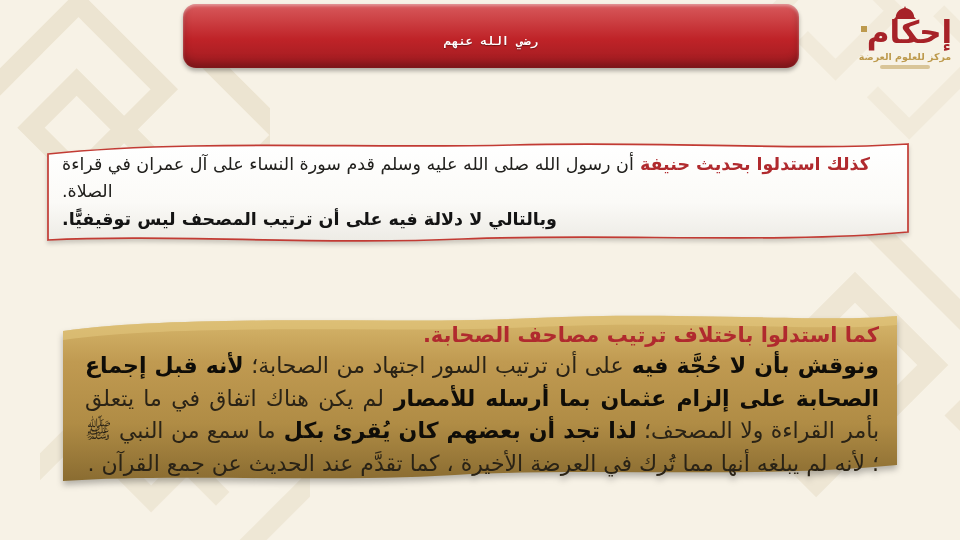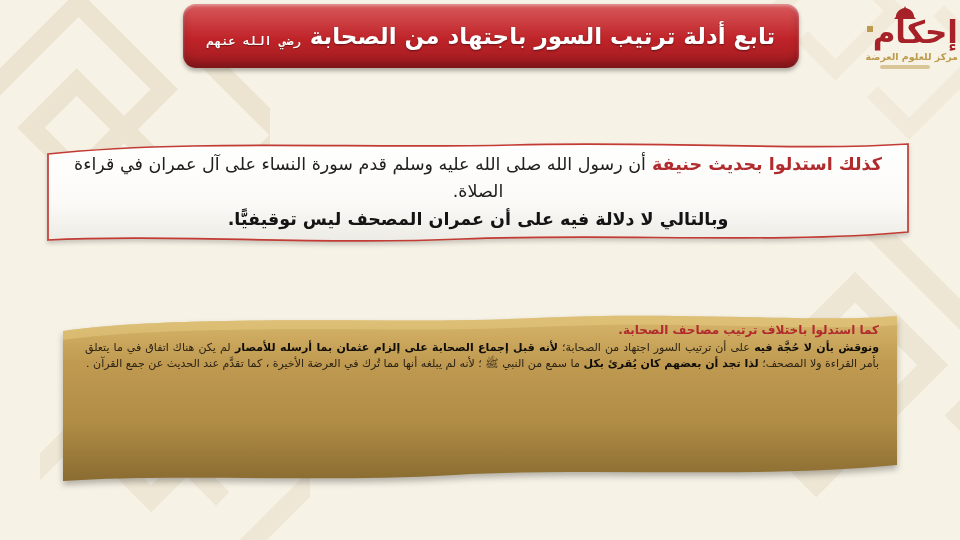--- a/index.html
+++ b/index.html
@@ -26,45 +26,45 @@
   .banner-title{
     color:#fff;font-size:23px;font-weight:bold;
     text-shadow:0 1px 2px rgba(0,0,0,.45);
   }
   .banner-honorific{
     color:#fff;font-size:12px;font-weight:bold;margin-top:10px;
     text-shadow:0 1px 1px rgba(0,0,0,.4);
     font-family:Liberation Mono, monospace;
   }
   
-  .logo{position:absolute;right:2px;top:6px;width:106px;text-align:right;}
+  .logo{position:absolute;right:2px;top:6px;width:106px;text-align:center;}
   .logo-dome{display:block;margin:0 auto -3px auto;width:22px;height:13px;color:var(--logo-red,#a72228);}
   .logo-word{
     font-size:31px;font-weight:bold;color:var(--logo-red,#a72228);
     line-height:1.05;letter-spacing:1px;
   }
   .logo-accent{display:inline-block;width:6px;height:6px;background:var(--logo-gold,#bd9a4d);margin-left:3px;vertical-align:super;}
   .logo-tag{font-size:9.5px;font-weight:bold;color:var(--logo-gold,#bd9a4d);margin-top:2px;}
   .logo-small{width:50px;height:4px;margin:3px auto 0 auto;background:var(--logo-gold,#bd9a4d);opacity:.5;border-radius:2px;filter:blur(.5px);}
   
   .card{position:absolute;}
   .card-shape{position:absolute;inset:0;width:100%;height:100%;}
   .card-content{position:relative;}
   .seg-normal{font-weight:normal;}
   .seg-bold{font-weight:bold;color:var(--text-dark,#141414);}
   .seg-redbold{font-weight:bold;color:var(--red,#b02a2e);}
   
   .card1{left:42px;top:134px;width:872px;height:118px;filter:drop-shadow(0 3px 2px rgba(0,0,0,.18));}
   .card1 .card-content{padding:17px 20px 0 20px;font-size:17.5px;line-height:1.56;color:#21201d;}
-  .c1-line{margin:0;text-align:center;}
+  .c1-line{margin:0;text-align:left;}
   
   .card2{left:55px;top:303px;width:850px;height:194px;filter:drop-shadow(0 4px 3px rgba(0,0,0,.28));}
   .card2 .card-content{padding:20px 26px 0 30px;}
-  .c2-heading{margin:0 0 3px 0;text-align:right;font-size:12px;font-weight:bold;color:var(--red,#b02a2e);}
-  .c2-body{margin:0;text-align:justify;font-size:11px;line-height:1.48;color:#261f12;}
+  .c2-heading{margin:0 0 3px 0;text-align:right;font-size:21px;font-weight:bold;color:var(--red,#b02a2e);}
+  .c2-body{margin:0;text-align:justify;font-size:22px;line-height:1.48;color:#261f12;}
   .card2 .seg-normal{color:#2a2316;}
   .card2 .seg-bold{color:#0f0d08;}
   
   .w-s1{stop-color:#ffffff;} .w-s2{stop-color:#fbfaf7;} .w-s3{stop-color:#edebe5;}
   .g-s1{stop-color:var(--gold-light,#d7b76c);} .g-s2{stop-color:#c09a51;}
   .g-s3{stop-color:var(--gold-mid,#b08c45);} .g-s4{stop-color:var(--gold-dark,#8a6c31);}
 </style>
 </head>
 <body>
 
@@ -89,21 +89,20 @@
     </g>
   </svg>
   <svg class="bg-motif m4" viewBox="0 0 240 240" aria-hidden="true">
     <g fill="none" stroke="currentColor" stroke-width="15" transform="rotate(45 120 120)">
       <path d="M30 190 V70 H110 V150 H65"></path>
       <path d="M140 40 H200 V140 H150"></path>
     </g>
   </svg>
 
   <div class="banner">
-    <span class="banner-title">تابع أدلة ترتيب السور باجتهاد من الصحابة</span>
     <span class="banner-honorific">رضي الله عنهم</span>
   </div>
 
   <div class="logo">
     <svg class="logo-dome" viewBox="0 0 24 14" aria-hidden="true">
       <path fill="currentColor" d="M12 0 L13 2 C18 3 22 7 22 12 L24 14 H0 L2 12 C2 7 6 3 11 2 Z"></path>
     </svg>
     <div class="logo-word"><span>إحكام</span><span class="logo-accent"></span></div>
     <div class="logo-tag">مركز للعلوم العرضة</div>
     <div class="logo-small"></div>
@@ -116,21 +115,21 @@
           <stop class="w-s1" offset="0"></stop>
             <stop class="w-s2" offset="0.6"></stop>
             <stop class="w-s3" offset="1"></stop>
         </linearGradient>
       </defs>
       <path d="M6 20 C 150 5, 320 15, 470 11 C 620 7, 762 17, 866 10
                L 866 98 C 740 110, 560 99, 420 105 C 280 111, 120 100, 6 106 Z" fill="url(#whiteGrad)" stroke="var(--card-border,#c23b34)" stroke-width="1.7"></path>
     </svg>
     <div class="card-content">
       <p class="c1-line"><span class="seg-redbold">كذلك استدلوا بحديث حنيفة </span><span class="seg-normal">أن رسول الله صلى الله عليه وسلم قدم سورة النساء على آل عمران في قراءة الصلاة.</span></p>
-      <p class="c1-line"><span class="seg-bold">وبالتالي لا دلالة فيه على أن عمران المصحف ليس توقيفيًّا.</span></p>
+      <p class="c1-line"><span class="seg-bold">وبالتالي لا دلالة فيه على أن ترتيب المصحف ليس توقيفيًّا.</span></p>
     </div>
   </div>
 
   <div class="card card2">
     <svg class="card-shape" viewBox="0 0 850 194" preserveAspectRatio="none" aria-hidden="true">
       <defs>
         <linearGradient id="goldGrad" x1="0" y1="0" x2="0" y2="1">
           <stop class="g-s1" offset="0"></stop>
             <stop class="g-s2" offset="0.28"></stop>
           <stop class="g-s3" offset="0.65"></stop>

